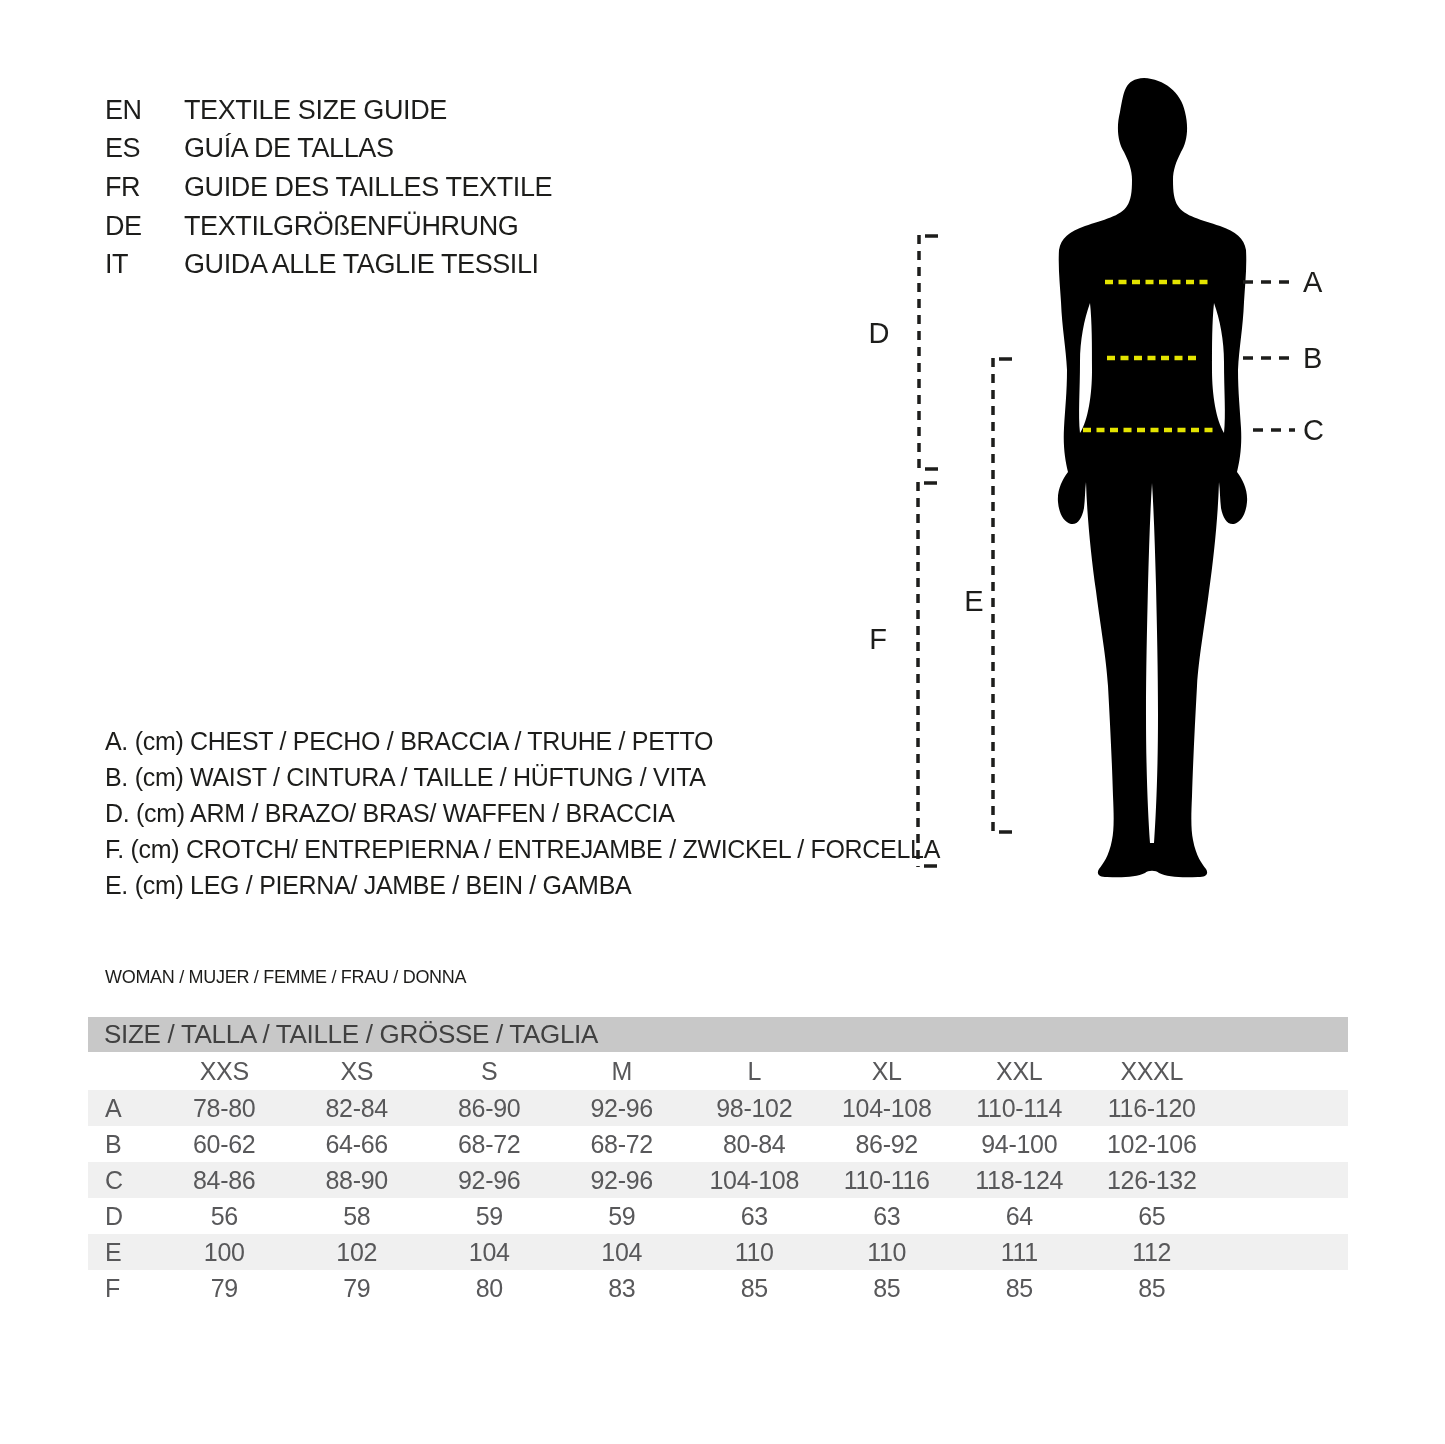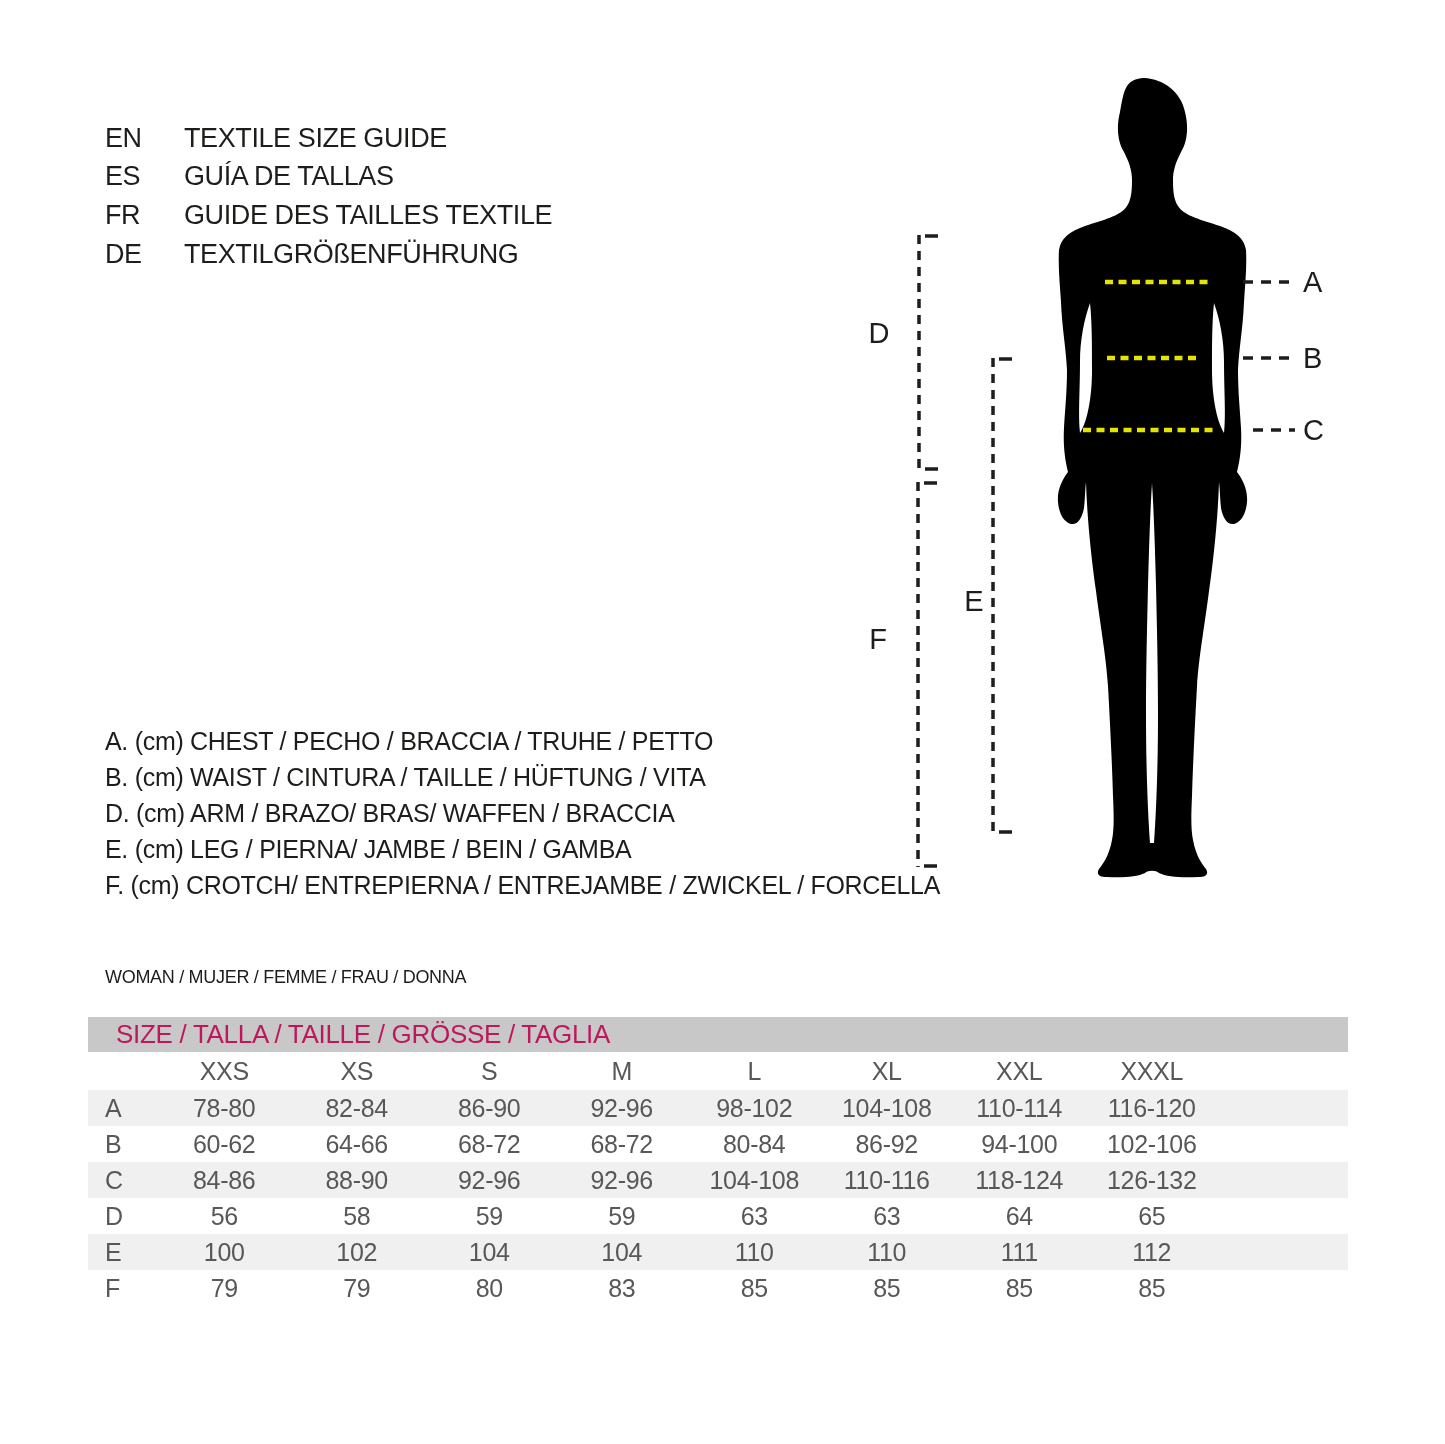--- a/index.html
+++ b/index.html
@@ -2,39 +2,39 @@
 <html><head>
 <meta charset="utf-8">
 <style>
   html,body { margin:0; padding:0; background:#ffffff; }
   #canvas {
     position:relative; width:1445px; height:1444px; background:#ffffff;
     font-family:"Liberation Sans", sans-serif; color:#1d1d1b; overflow:hidden;
   }
 
   
-  .lang-block { position:absolute; left:105px; top:91px;margin-top:28px; }
+  .lang-block { position:absolute; left:105px; top:91px; }
   .lang-row { display:flex; height:38.6px; align-items:center;
               font-size:27px; letter-spacing:-0.4px; }
   .lang-code { width:79px; }
 
   
   .measure-block { position:absolute; left:105px; top:723px; }
   .m-row { display:flex; height:36.2px; align-items:center;
            font-size:25px; letter-spacing:-0.3px; white-space:nowrap; }
 
   
   .woman-line { position:absolute; left:105px; top:968px;
                 font-size:18px; letter-spacing:-0.3px; line-height:1; }
 
   
   .size-table { position:absolute; left:88px; top:1017px; width:1260px;
                 font-size:25px; color:#58585a; letter-spacing:-0.3px; }
-  .thead-bar { height:35px; background:#c8c8c8; color:#be185d;
-               display:flex; align-items:center; padding-left:28px;
+  .thead-bar { height:35px; background:#c8c8c8; color:#404040;
+               display:flex; align-items:center; padding-left:16px;
                box-sizing:border-box; font-size:26px; }
   .sizes-row { display:flex; height:38px; align-items:center; padding-right:130px;justify-content:center; }
   .tbody .trow { display:flex; height:36px; align-items:center; padding-right:130px; }
   .tbody .trow:nth-of-type(odd) { background:#f0f0f0; }
   .row-label { width:70px; padding-left:17px; box-sizing:border-box; }
   .cell { flex:1; text-align:center; }
 
   
   .figure-svg { position:absolute; left:840px; top:70px; }
   .figure-svg text { font-family:"Liberation Sans", sans-serif;
@@ -60,34 +60,38 @@
       <div class="lang-row">
         <span class="lang-code">FR</span>
         <span class="lang-title">GUIDE DES TAILLES TEXTILE</span>
       </div>
 
       <div class="lang-row">
         <span class="lang-code">DE</span>
         <span class="lang-title">TEXTILGRÖßENFÜHRUNG</span>
       </div>
 
+      <div class="lang-row">
+        <span class="lang-code">IT</span>
+        <span class="lang-title">GUIDA ALLE TAGLIE TESSILI</span>
+      </div>
     </div>
 
   <div class="measure-block">
 
       <div class="m-row">A. (cm) CHEST / PECHO / BRACCIA / TRUHE / PETTO</div>
 
       <div class="m-row">B. (cm) WAIST / CINTURA / TAILLE / HÜFTUNG / VITA</div>
 
 
       <div class="m-row">D. (cm) ARM / BRAZO/ BRAS/ WAFFEN / BRACCIA</div>
 
+      <div class="m-row">F. (cm) CROTCH/ ENTREPIERNA / ENTREJAMBE / ZWICKEL / FORCELLA</div>
+
       <div class="m-row">E. (cm) LEG / PIERNA/ JAMBE / BEIN / GAMBA</div>
-
-      <div class="m-row">F. (cm) CROTCH/ ENTREPIERNA / ENTREJAMBE / ZWICKEL / FORCELLA</div>
     </div>
 
   <div class="woman-line">WOMAN / MUJER / FEMME / FRAU / DONNA</div>
 
   <div class="size-table">
     <div class="thead-bar">SIZE / TALLA / TAILLE / GRÖSSE / TAGLIA</div>
 
     <div class="sizes-row">
       <span class="row-label"></span>
 

